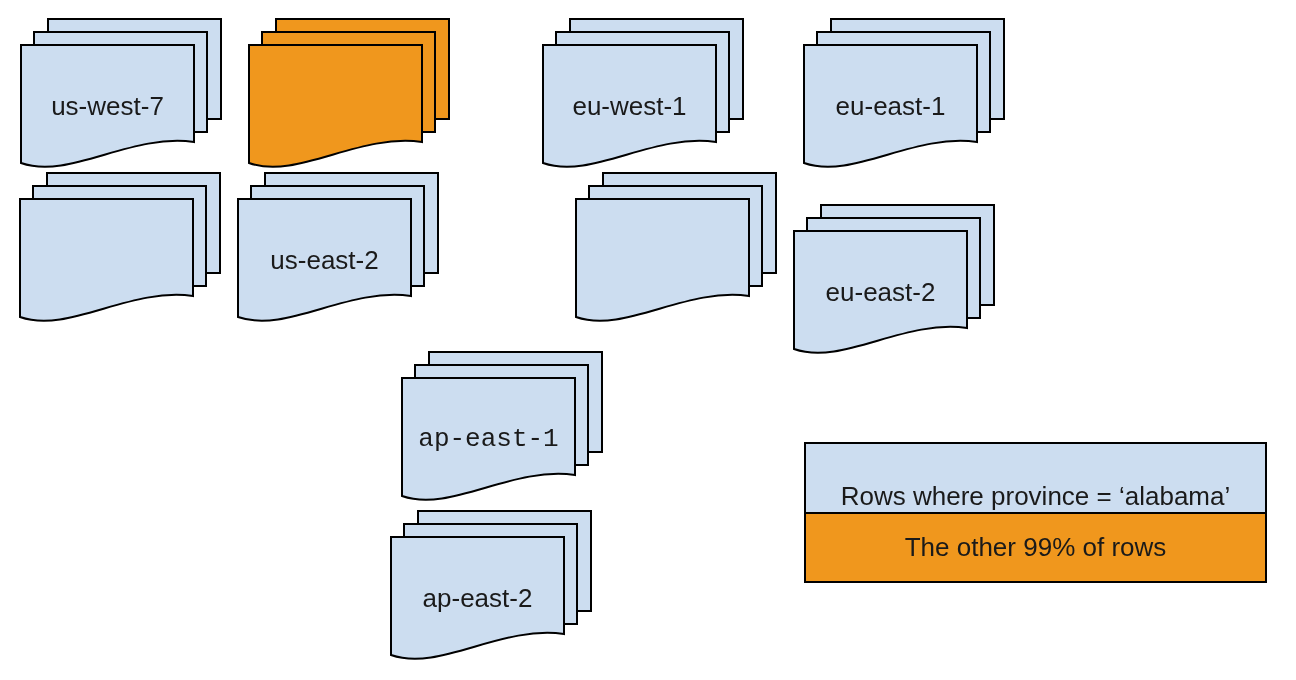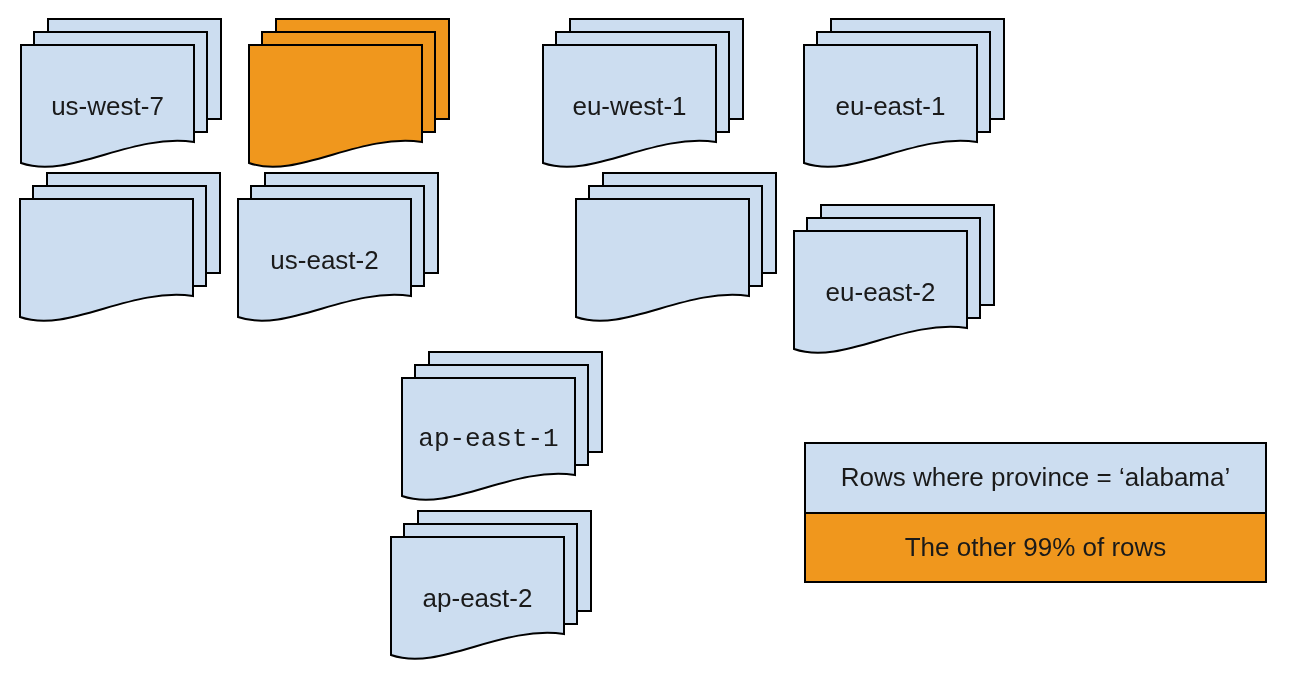--- a/index.html
+++ b/index.html
@@ -58,21 +58,21 @@
     flex: 1 1 0;
     display: flex;
     align-items: center;
     justify-content: center;
     font-size: 26px;
     white-space: nowrap;
   }
   .legend-row + .legend-row {
     border-top: 2px solid var(--outline, #000);
   }
-  .legend-row.v-default  { background: var(--region-default,  #ccddf0); }
+  .legend-row.v-default  { background: var(--region-default,  #ccddf0); align-items: flex-end; }
   .legend-row.v-highlight { background: var(--region-highlight, #f0971d); }
 </style>
 </head>
 <body>
 
 <div id="canvas" style="color: rgb(26, 26, 26);">
   <div id="stacks-layer">
       <div class="stack v-default" style="left: 20px; top: 18px;">
     <svg viewBox="0 0 202 152" width="202" height="152" aria-hidden="true">
       <rect class="page" x="28" y="1" width="173" height="100"></rect>

